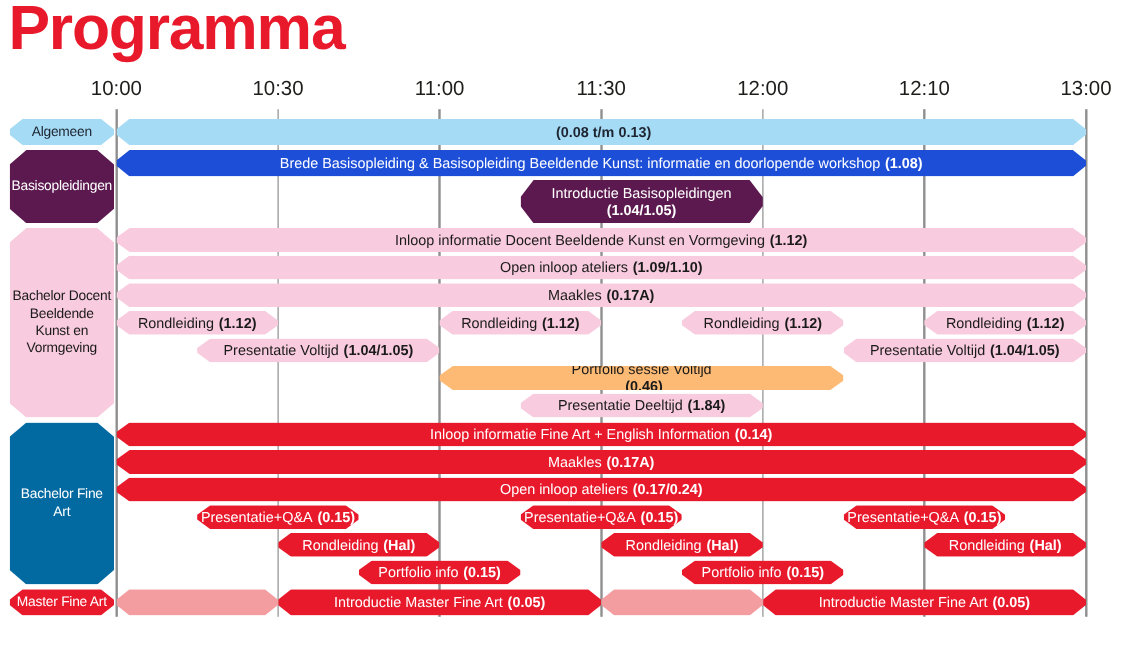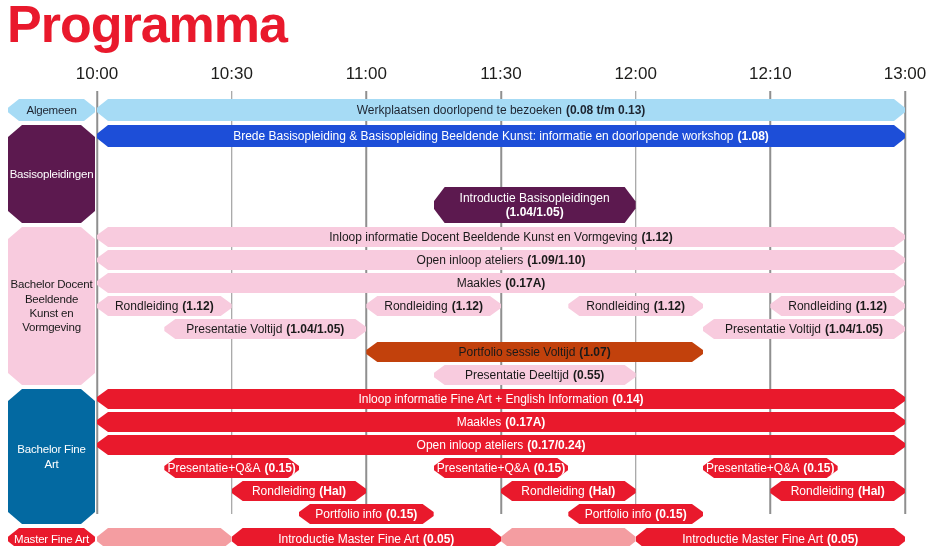--- a/index.html
+++ b/index.html
@@ -14,21 +14,21 @@
   .gridline{position:absolute;top:0;bottom:0;width:1.5px;background:#8F8F8F;
         transform:translateX(-50%);}
   #chart{position:absolute;left:8px;top:99px;z-index:1;}
   .section{display:flex;gap:2px;margin-bottom:4px;}
   .sec-label{width:87px;flex:none;display:flex;align-items:center;justify-content:center;
         text-align:center;font-size:11.5px;letter-spacing:-0.2px;line-height:1.25;padding:1px 2px;
         box-sizing:border-box;}
   .sec-rows{position:relative;width:808px;display:flex;flex-direction:column;gap:3px;}
   .bar-row{position:relative;height:20px;}
   .bar-row.h22{height:22px;}
-  .bar-row.h36{height:36px;margin-top:37px;}
+  .bar-row.h36{height:36px;}
   .bar{position:absolute;top:0;bottom:0;display:flex;align-items:center;justify-content:center;
         font-size:12px;white-space:nowrap;box-sizing:border-box;}
   .bar .room{font-weight:bold;margin-left:4px;}
   .bar.two{flex-direction:column;line-height:1.2;}
   .bar.two .room{margin-left:0;}
   .octo{clip-path:polygon(11px 0,calc(100% - 11px) 0,100% 40%,100% 60%,
         calc(100% - 11px) 100%,11px 100%,0 60%,0 40%);}
   .octo-big{clip-path:polygon(14px 0,calc(100% - 14px) 0,100% 12px,100% calc(100% - 12px),
         calc(100% - 14px) 100%,14px 100%,0 calc(100% - 12px),0 12px);}
 </style>
@@ -54,21 +54,20 @@
       <div class="gridline" style="left: 66.6667%;"></div>
       <div class="gridline" style="left: 83.3333%;"></div>
       <div class="gridline" style="left: 100%;"></div>
     </div>
   <div id="chart">
       <div class="section">
         <div class="sec-label octo" style="background: rgb(166, 219, 245); color: rgb(29, 36, 48);">Algemeen</div>
         <div class="sec-rows">
           <div class="bar-row h22">
             <div class="bar octo" style="left: 0%; width: 100%; background: rgb(166, 219, 245); color: rgb(29, 36, 48);">
-              <span>Werkplaatsen doorlopend te bezoeken</span>
               <span class="room">(0.08 t/m 0.13)</span>
             </div>
           </div>
         </div>
       </div>
       <div class="section">
         <div class="sec-label octo-big" style="background: rgb(92, 25, 79); color: rgb(255, 255, 255);">Basisopleidingen</div>
         <div class="sec-rows">
           <div class="bar-row h22">
             <div class="bar octo" style="left: 0%; width: 100%; background: #1d4ed8; color: rgb(255, 255, 255);">
@@ -127,29 +126,29 @@
             <div class="bar octo" style="left: 8.33333%; width: 25%; background: rgb(248, 203, 222); color: rgb(26, 26, 26);">
               <span>Presentatie Voltijd</span>
               <span class="room">(1.04/1.05)</span>
             </div>
             <div class="bar octo" style="left: 75%; width: 25%; background: rgb(248, 203, 222); color: rgb(26, 26, 26);">
               <span>Presentatie Voltijd</span>
               <span class="room">(1.04/1.05)</span>
             </div>
           </div>
           <div class="bar-row">
-            <div class="bar octo" style="left: 33.3333%; width: 41.6667%; background: #c2410c; color: rgb(26, 26, 26);">
+            <div class="bar octo" style="left: 33.3333%; width: 41.6667%; background: #fdba74; color: rgb(26, 26, 26); flex-direction: column;">
               <span>Portfolio sessie Voltijd</span>
-              <span class="room">(1.07)</span>
+              <span class="room">(0.46)</span>
             </div>
           </div>
           <div class="bar-row">
             <div class="bar octo" style="left: 41.6667%; width: 25%; background: rgb(248, 203, 222); color: rgb(26, 26, 26);">
               <span>Presentatie Deeltijd</span>
-              <span class="room">(0.55)</span>
+              <span class="room">(1.84)</span>
             </div>
           </div>
         </div>
       </div>
       <div class="section">
         <div class="sec-label octo-big" style="background: #0369a1; color: rgb(255, 255, 255);">Bachelor Fine Art</div>
         <div class="sec-rows">
           <div class="bar-row">
             <div class="bar octo" style="left: 0%; width: 100%; background: rgb(233, 25, 44); color: rgb(255, 255, 255);">
               <span>Inloop informatie Fine Art + English Information</span>

